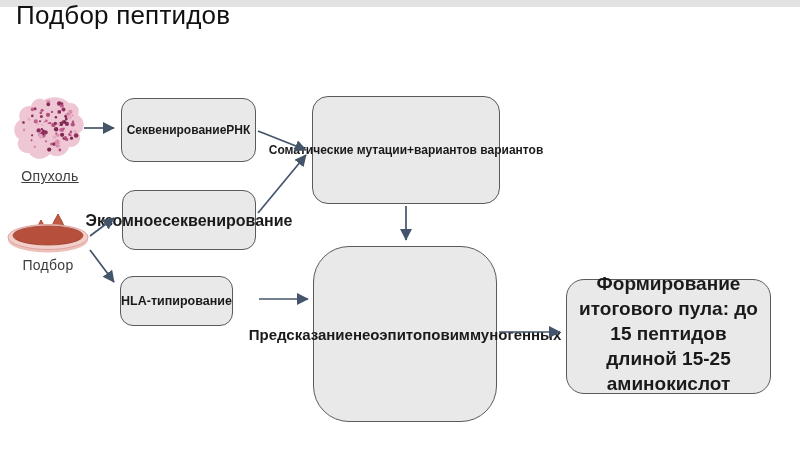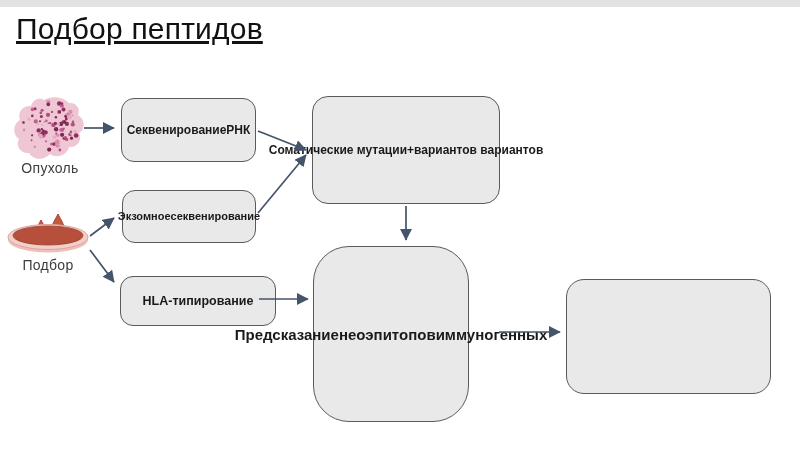--- a/index.html
+++ b/index.html
@@ -2,43 +2,43 @@
 <html><head>
 <meta charset="utf-8">
 <style>
   html,body{margin:0;padding:0;background:#ffffff;}
   #canvas{
     position:relative;width:800px;height:452px;background:#ffffff;
     font-family:"Liberation Sans","DejaVu Sans",sans-serif;overflow:hidden;
   }
   .topbar{position:absolute;left:0;top:0;width:800px;height:7px;background:#e2e2e2;}
   .title{
-    position:absolute;left:16px;top:12px;font-size:30px;color:#111111;
-    font-weight:400;letter-spacing:0.2px;text-decoration:underline;
+    position:absolute;left:16px;top:0;font-size:26px;color:#111111;
+    font-weight:400;letter-spacing:0.2px;
   }
   .node{
     position:absolute;background:#e9e9e9;border:1.4px solid #5a5a5a;
     display:flex;flex-direction:row;justify-content:center;align-items:center;
     text-align:center;color:#1a1a1a;font-weight:700;box-sizing:border-box;
   }
   .node .ln{white-space:nowrap;}
   #node-rna{left:121px;top:98px;width:135px;height:64px;border-radius:13px;font-size:12px;line-height:17px;}
-  #node-exome{left:122px;top:190px;width:134px;height:53px;border-radius:13px;font-size:11px;line-height:17px;}
-  #node-hla{left:120px;top:276px;width:156px;height:50px;border-radius:13px;font-size:12.5px;line-height:16px;}
+  #node-exome{left:122px;top:190px;width:134px;height:60px;border-radius:13px;font-size:16px;line-height:17px;}
+  #node-hla{left:120px;top:276px;width:113px;height:50px;border-radius:13px;font-size:12.5px;line-height:16px;}
   #node-somatic{left:312px;top:96px;width:188px;height:108px;border-radius:16px;font-size:12px;line-height:16.5px;}
-  #node-prediction{left:313px;top:246px;width:156px;height:176px;border-radius:36px;font-size:15px;line-height:23px;}
+  #node-prediction{left:313px;top:246px;width:184px;height:176px;border-radius:36px;font-size:15px;line-height:23px;}
   #node-final{left:566px;top:279px;width:205px;height:115px;border-radius:18px;}
   #final-text{
     position:absolute;left:556px;top:271px;width:225px;text-align:center;
     font-size:19px;line-height:25px;font-weight:700;color:#1a1a1a;
   }
   .src-label{
     position:absolute;text-align:center;font-size:14px;color:#3d3d3d;letter-spacing:0.3px;
   }
-  #label-tumor{left:8px;top:160px;width:84px;}
+  #label-tumor{left:8px;top:168px;width:84px;text-decoration:underline;}
   #label-blood{left:6px;top:257px;width:84px;}
   .icon-wrap{position:absolute;}
   #icon-tumor{left:12px;top:94px;}
   #icon-blood{left:4px;top:206px;}
   #arrow-layer{position:absolute;left:0;top:0;width:800px;height:452px;pointer-events:none;}
 </style>
 </head>
 <body>
 
 <div id="canvas">
@@ -174,20 +174,27 @@
     <div class="ln">вариантов вариантов</div>
   </div>
 
   <div class="node" id="node-prediction">
     <div class="ln">Предсказание</div>
     <div class="ln">неоэпитопов</div>
     <div class="ln">иммуногенных</div>
   </div>
 
   <div class="node" id="node-final"></div>
+  <div id="final-text">
+    <div class="ln">Формирование</div>
+    <div class="ln">итогового пула: до</div>
+    <div class="ln">15 пептидов</div>
+    <div class="ln">длиной 15-25</div>
+    <div class="ln">аминокислот</div>
+  </div>
 
   <svg id="arrow-layer">
     <defs>
       <marker id="ah" markerWidth="8" markerHeight="8" refX="6.5" refY="3.5" orient="auto">
         <path d="M0,0 L7,3.5 L0,7 Z" fill="#44546a"></path>
       </marker>
     </defs>
     <g stroke="#44546a" stroke-width="1.7" fill="none">
       <line x1="84" y1="128" x2="114" y2="128" marker-end="url(#ah)"></line>
       <line x1="90" y1="236" x2="114" y2="218" marker-end="url(#ah)"></line>

